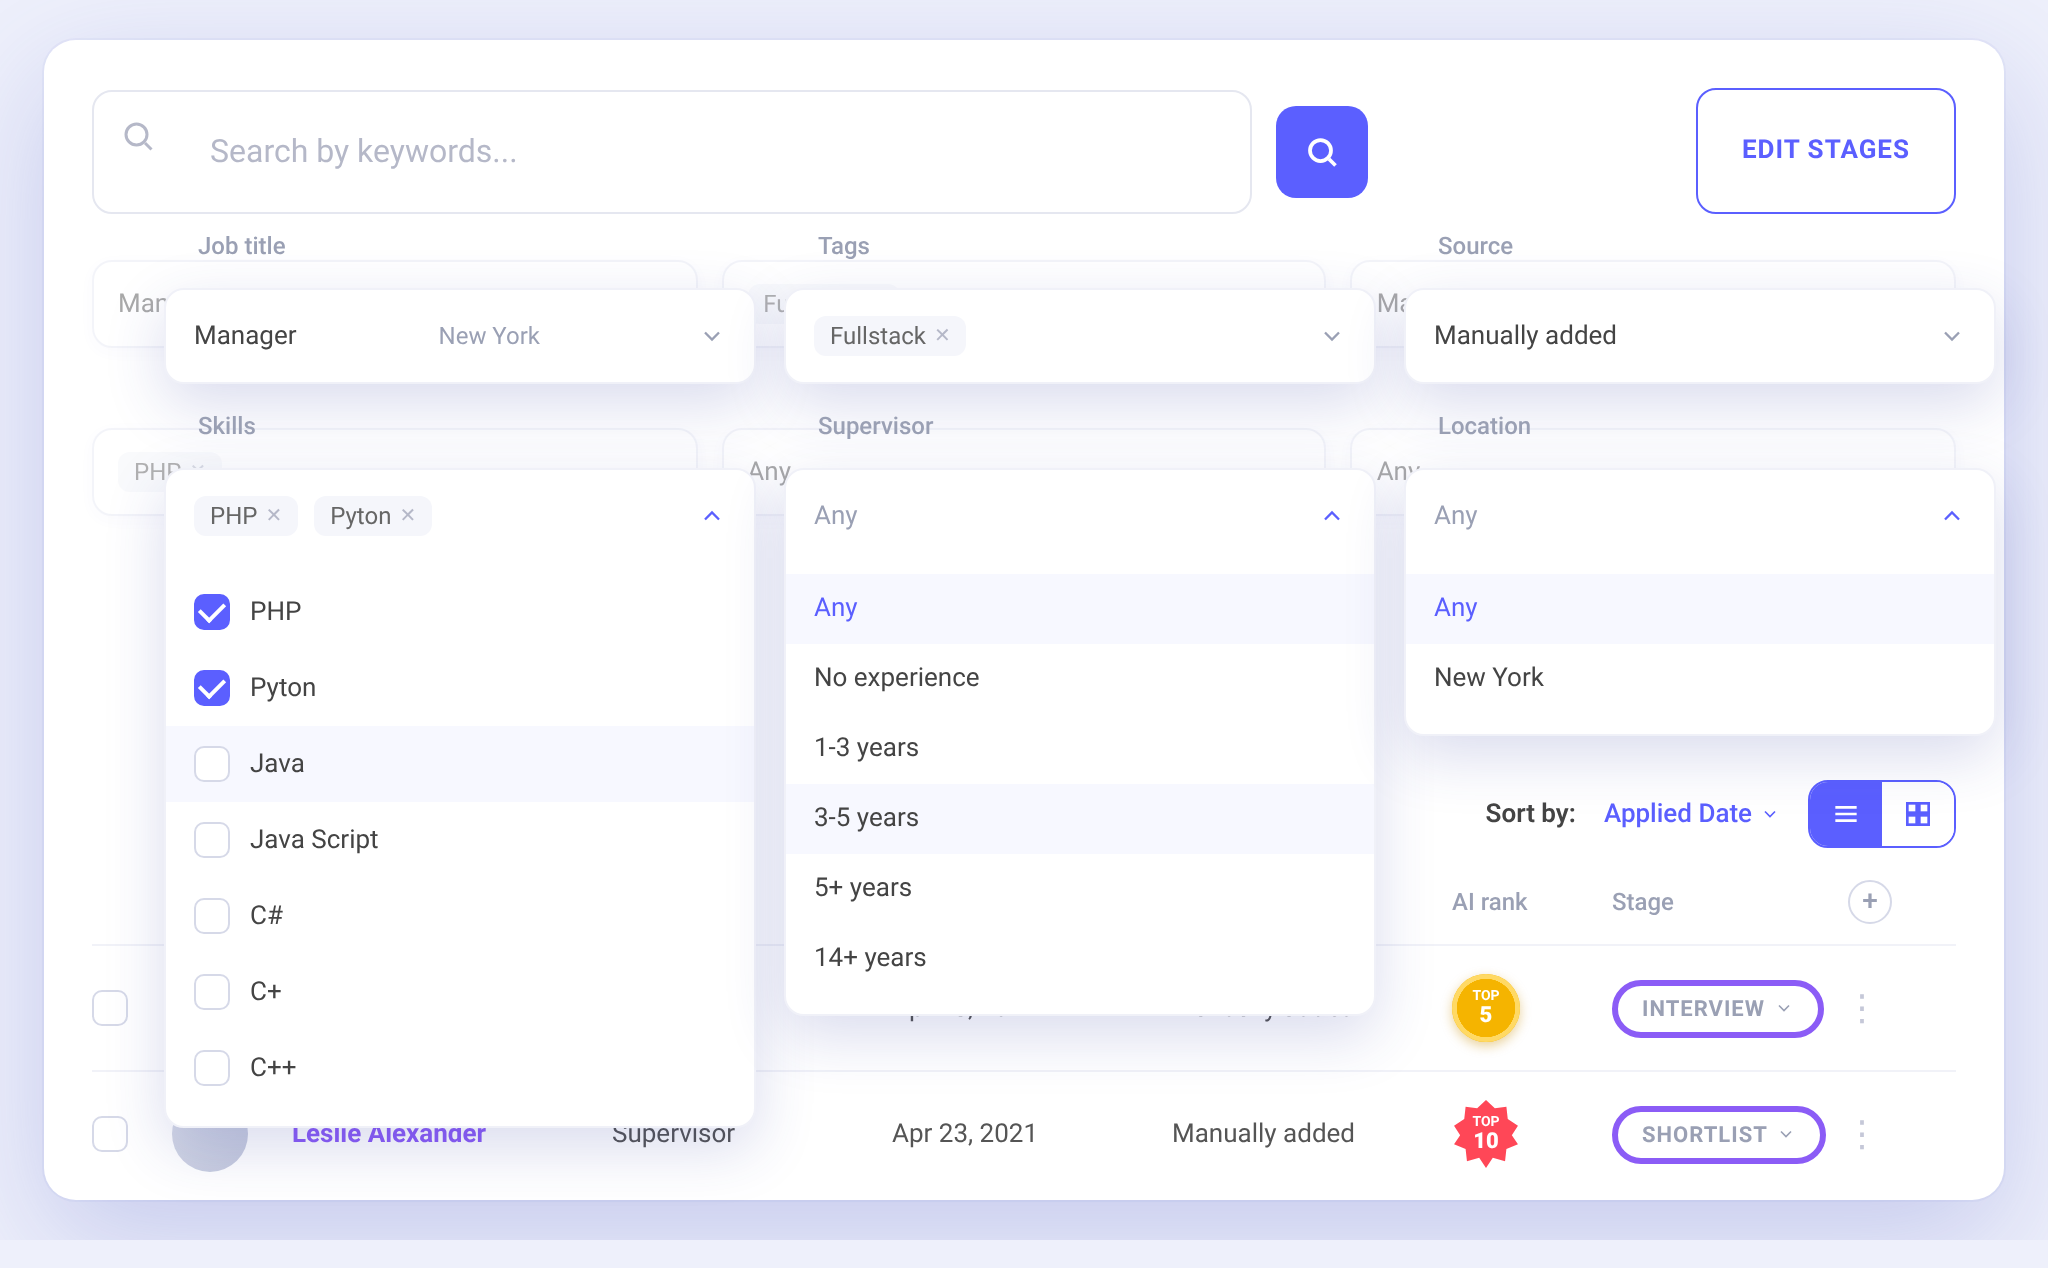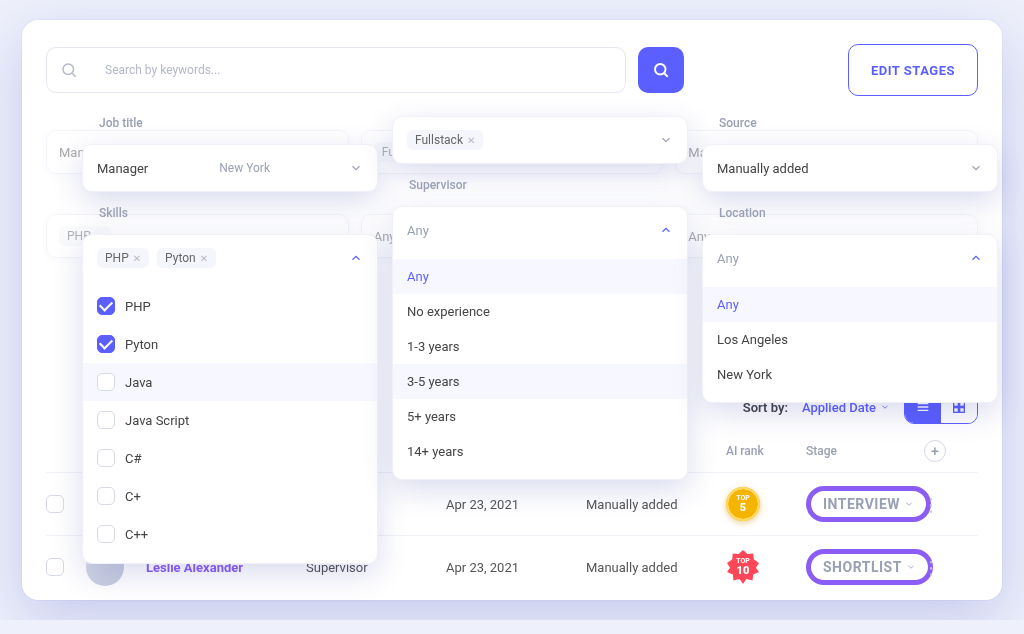--- a/index.html
+++ b/index.html
@@ -10,32 +10,32 @@
   background: #fff;
   border-radius: 16px;
   padding: 24px;
   box-shadow: 0 20px 60px rgba(80,90,200,0.25), 0 0 0 1px rgba(80,90,200,0.05);
   position: relative;
   min-height: 580px;
 }
 .topbar { display: flex; gap: 12px; align-items: center; margin-bottom: 20px; }
 .search-wrap { flex: 1; position: relative; }
 .search-input {
-  width: 100%; height: 46px; border: 1px solid #e5e7f0; border-radius: 10px;
-  padding: 0 16px 0 58px; font-size: 12px; color: #555;
+  width: 100%; height: 62px; border: 1px solid #e5e7f0; border-radius: 10px;
+  padding: 0 16px 0 58px; font-size: 16px; color: #555;
 }
 .search-input::placeholder { color: #b5b8c8; }
 .search-icon { position: absolute; left: 14px; top: 14px; width: 18px; height: 18px; color: #b5b8c8; }
 .search-btn {
   width: 46px; height: 46px; border-radius: 10px; background: #5b5fff; border: none;
   display: flex; align-items: center; justify-content: center; cursor: pointer;
 }
 .search-btn svg { width: 18px; height: 18px; color: #fff; }
 .edit-stages {
-  height: 52px; padding: 0 22px; border: 1.5px solid #5b5fff; border-radius: 10px;
+  height: 63px; padding: 0 22px; border: 1.5px solid #5b5fff; border-radius: 10px;
   background: #fff; color: #5b5fff; font-weight: 700; font-size: 13px; letter-spacing: .5px;
   cursor: pointer;
 }
 .spacer-flex { width: 140px; }
 
 .filters-bg {
   position: absolute; left: 24px; right: 24px; top: 110px;
   display: grid; grid-template-columns: repeat(3,1fr); gap: 12px;
   opacity: 0.5; pointer-events: none;
 }
@@ -120,21 +120,21 @@
   background: radial-gradient(circle at 50% 50%, transparent 55%, #f5b400 56%, #f5b400 60%, transparent 61%);
 }
 .badge-red {
   width: 34px; height: 34px; background: #ff4757;
   clip-path: polygon(50% 0%, 63% 12%, 80% 10%, 82% 28%, 97% 38%, 88% 52%, 97% 65%, 80% 72%, 78% 90%, 60% 85%, 50% 100%, 40% 85%, 22% 90%, 20% 72%, 3% 65%, 12% 52%, 3% 38%, 18% 28%, 20% 10%, 37% 12%);
   display:flex;align-items:center;justify-content:center;
 }
 .badge-txt { font-size: 7px; color: #fff; font-weight: 700; text-align: center; line-height: 1; }
 .badge-txt b { font-size: 11px; display:block; }
 .stage-pill {
-  border: 5px solid #8b5cf6; border-radius: 20px; padding: 5px 12px; font-size: 14px;
+  border: 3px solid #8b5cf6; border-radius: 20px; padding: 5px 12px; font-size: 11px;
   color: #9aa0b4; font-weight: 700; letter-spacing: .5px; display: inline-flex; align-items: center; gap: 4px;
 }
 .dots { color: #c5c8d8; font-size: 18px; text-align: center; cursor: pointer; }
 .chev-down-mini { width:10px; height:10px; }
 svg.chev { width: 14px; height: 14px; }
 </style>
 </head>
 <body>
 
 <div class="card">
@@ -251,20 +251,21 @@
             </div>
             <div class="dd-item">
               <span class="checkbox"></span>
               <span>C++</span>
             </div>
           </div>
       </div>
     </div>
 
     <div class="fg-col">
+      <div class="fg-label">Tags</div>
       <div class="fg-box">
         <div class="fg-head">
           <span class="chip">
               <span>Fullstack</span>
               <span class="x">✕</span>
             </span>
           <svg class="chev" viewBox="0 0 24 24" fill="none" stroke="currentColor" stroke-width="2">
               <polyline points="6 9 12 15 18 9"></polyline>
             </svg>
         </div>
@@ -301,21 +302,20 @@
       <div class="fg-label">Location</div>
       <div class="fg-box">
         <div class="fg-head">
           <span style="color:#9aa0b4">Any</span>
           <svg class="chev open" viewBox="0 0 24 24" fill="none" stroke="currentColor" stroke-width="2">
               <polyline points="18 15 12 9 6 15"></polyline>
             </svg>
         </div>
         <div class="dropdown-list" id="loc-list">
             <div class="dd-item selected">Any</div>
-            <div class="dd-item">Los Angeles</div>
             <div class="dd-item">New York</div>
           </div>
       </div>
     </div>
 
   </div>
 
   <div class="table-area">
     <div class="sort-row">
       <span class="sort-label">Sort by:</span>

